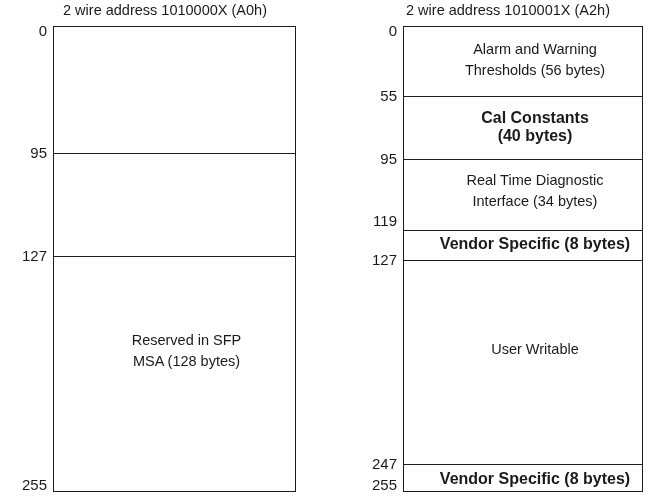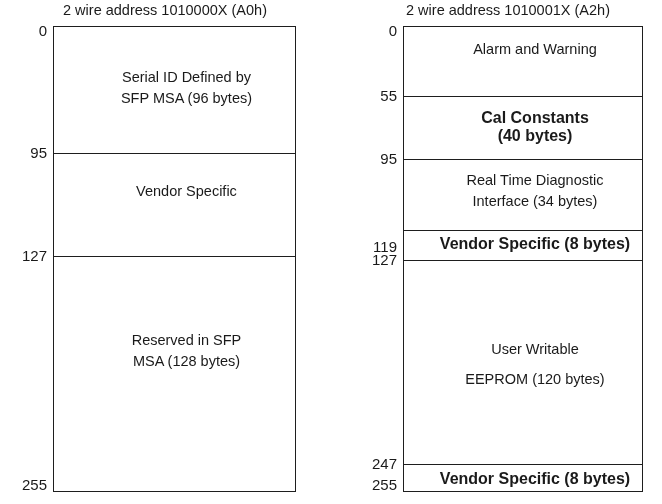--- a/index.html
+++ b/index.html
@@ -121,78 +121,73 @@
     <div class="addr" style="top:22px;">0</div>
     <div class="addr" style="top:144px;">95</div>
     <div class="addr" style="top:247px;">127</div>
     <div class="addr" style="top:476px;">255</div>
 
     <div class="block">
 
       <div class="divider" style="top:126px;"></div>
       <div class="divider" style="top:229px;"></div>
 
-      <div class="region" style="top:40px;">
-        <span class="ln">Serial ID Defined by</span>
-        <span class="ln">SFP MSA (96 bytes)</span>
-      </div>
 
       <div class="region" style="top:154px;">
-        <span class="ln">Vendor Specific</span>
       </div>
 
       <div class="region" style="top:303px;">
         <span class="ln">Reserved in SFP</span>
         <span class="ln">MSA (128 bytes)</span>
       </div>
 
     </div>
   </div>
 
   <div class="map map-a2h">
 
     <div class="map-title">2 wire address 1010001X (A2h)</div>
 
     <div class="addr" style="top:22px;">0</div>
     <div class="addr" style="top:87px;">55</div>
     <div class="addr" style="top:150px;">95</div>
-    <div class="addr" style="top:238px;">119</div>
+    <div class="addr" style="top:212px;">119</div>
     <div class="addr" style="top:251px;">127</div>
     <div class="addr" style="top:455px;">247</div>
     <div class="addr" style="top:476px;">255</div>
 
     <div class="block">
 
       <div class="divider" style="top:69px;"></div>
       <div class="divider" style="top:132px;"></div>
       <div class="divider" style="top:203px;"></div>
       <div class="divider" style="top:233px;"></div>
       <div class="divider" style="top:437px;"></div>
 
       <div class="region" style="top:12px;">
         <span class="ln">Alarm and Warning</span>
+        <span class="ln">Thresholds (56 bytes)</span>
       </div>
 
       <div class="region bold" style="top:82px;">
         <span class="ln">Cal Constants</span>
         <span class="ln">(40 bytes)</span>
       </div>
 
       <div class="region" style="top:143px;">
         <span class="ln">Real Time Diagnostic</span>
         <span class="ln">Interface (34 bytes)</span>
       </div>
 
       <div class="region bold" style="top:208px;">
         <span class="ln">Vendor Specific (8 bytes)</span>
       </div>
 
       <div class="region loose" style="top:307px;">
         <span class="ln">User Writable</span>
-        <span class="ln">EEPROM (120 bytes)</span>
       </div>
 
       <div class="region bold" style="top:443px;">
         <span class="ln">Vendor Specific (8 bytes)</span>
       </div>
 
     </div>
   </div>
 
 </div>

